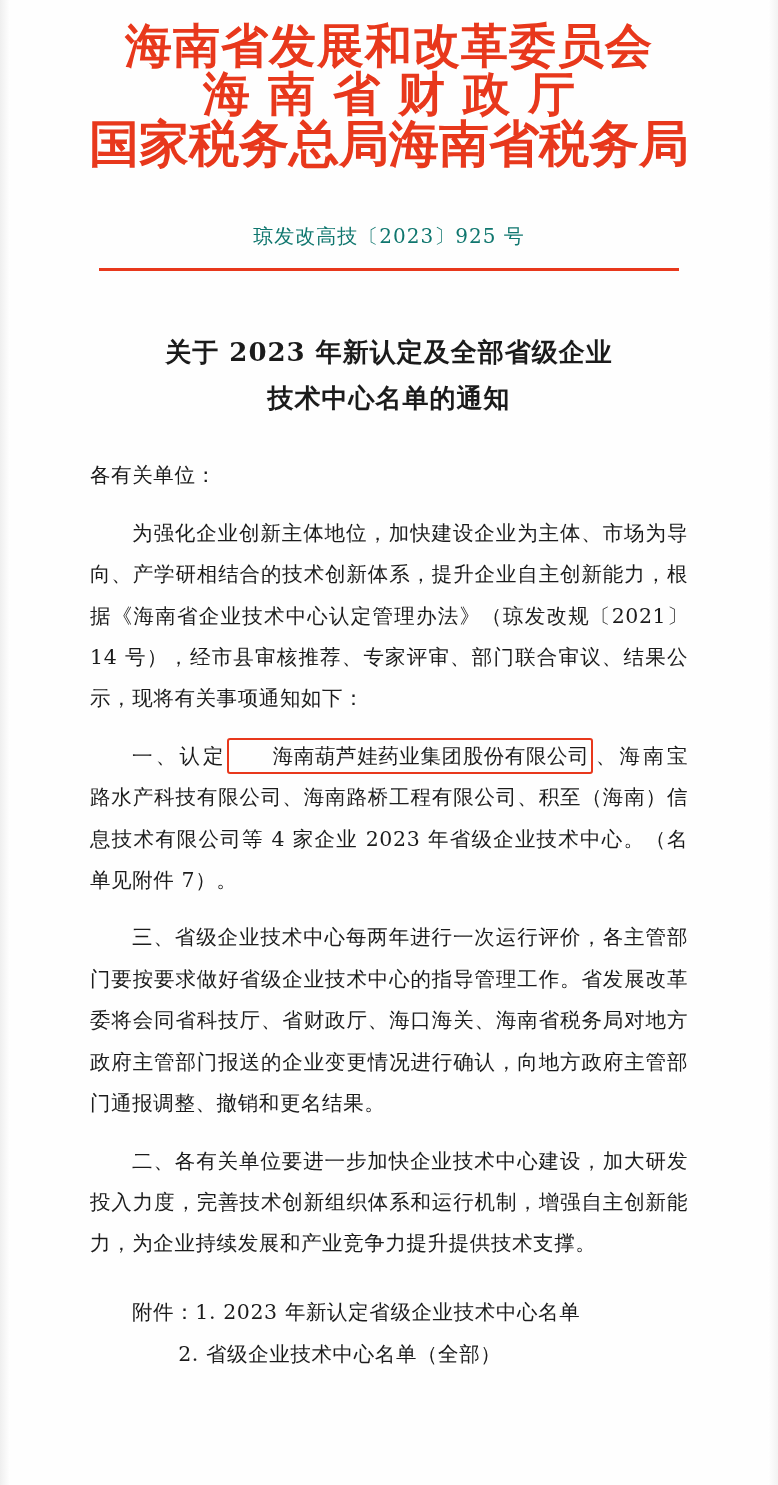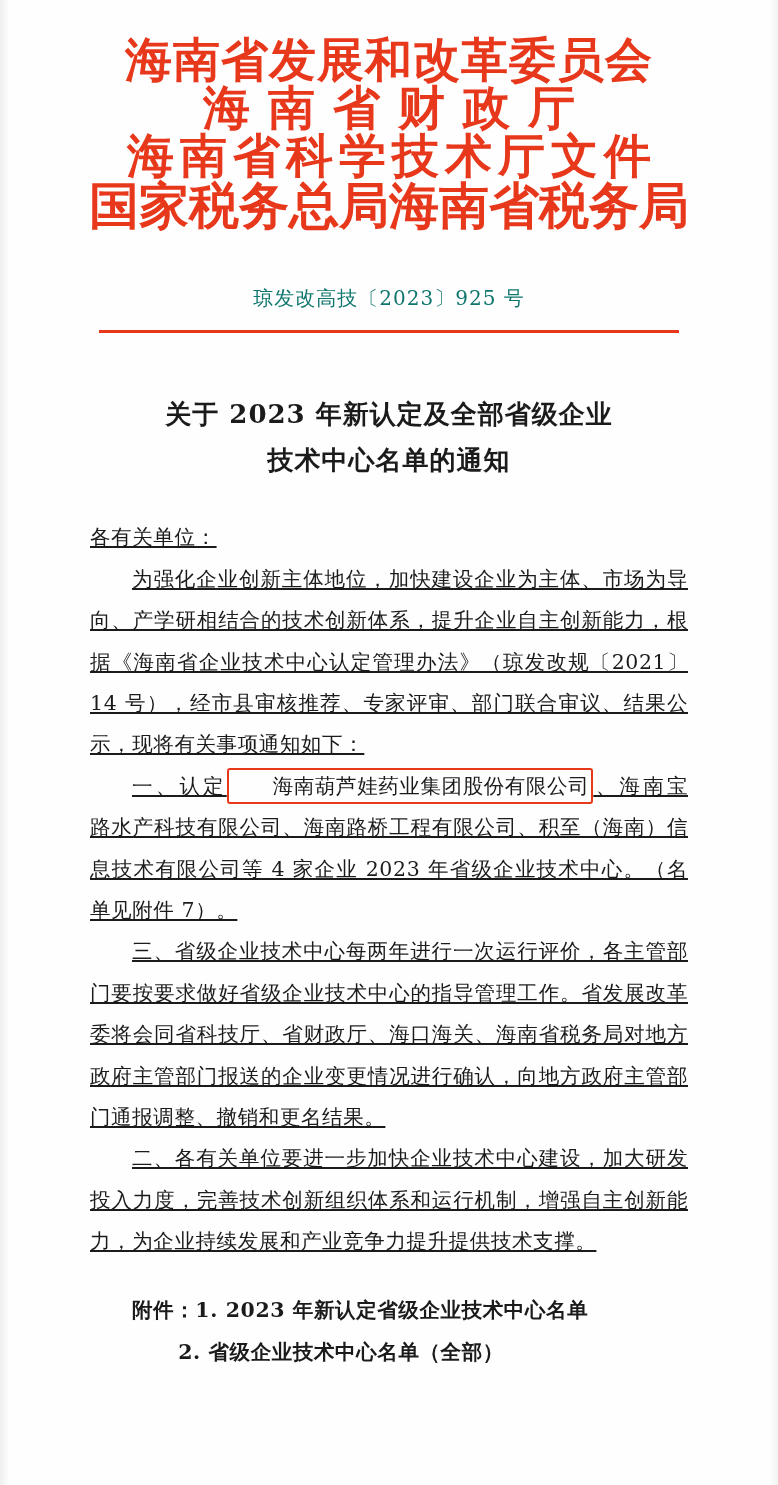--- a/index.html
+++ b/index.html
@@ -17,21 +17,21 @@
   .page {
     position: relative;
     width: 778px;
     height: 1485px;
     box-sizing: border-box;
     background: #fefefe;
   }
 
   
   .letterhead {
-    padding-top: 36px;
+    padding-top: 22px;
     text-align: center;
   }
   .lh-line {
     color: #e8381c;
     font-family: "DejaVu Serif", "Liberation Serif", serif;
     font-weight: 700;
     line-height: 1.02;
     letter-spacing: 0px;
     white-space: nowrap;
   }
@@ -70,40 +70,39 @@
   .body-block {
     margin: 34px auto 0 auto;
     width: 598px;
     font-size: 20.5px;
     line-height: 2.02;
     text-align: justify;
     text-justify: inter-ideograph;
     letter-spacing: 0.6px;
   }
   .p-salutation { text-indent: 0; }
-  .p-indent { text-indent: 2.05em; }
-  p { margin: 0; text-decoration: underline; }
+  .p-indent { text-indent: 2.05em; margin-top: 16px; }
+  p { margin: 0; }
 
   .hl {
     position: relative;
     display: inline-block;
     padding: 4px 2px;
     border: 2px solid #e8381c;
     border-radius: 3px;
     line-height: 1.2;
   }
 
   
   .attach-block {
     margin: 26px auto 0 auto;
     width: 598px;
     font-size: 20.5px;
     line-height: 2.05;
     letter-spacing: 0.6px;
-    font-weight: bold;
   }
   .attach-line-1 { text-indent: 2.05em; }
   .attach-line-2 { text-indent: 4.3em; }
 
   
   .edge-left, .edge-right {
     position: absolute;
     top: 0;
     width: 10px;
     height: 100%;
@@ -114,21 +113,20 @@
 </head>
 <body>
 
 <div class="page">
   <div class="edge-left"></div>
   <div class="edge-right"></div>
 
   <div class="letterhead">
     <div class="lh-line lh-1">海南省发展和改革委员会</div>
     <div class="lh-line lh-2">海南省财政厅</div>
-    <div class="lh-line lh-3">海南省科学技术厅文件</div>
     <div class="lh-line lh-4">国家税务总局海南省税务局</div>
   </div>
 
   <div class="docnum">琼发改高技〔2023〕925 号</div>
   <div class="red-rule"></div>
 
   <div class="title-block">
     <div>关于 2023 年新认定及全部省级企业</div>
     <div>技术中心名单的通知</div>
   </div>

